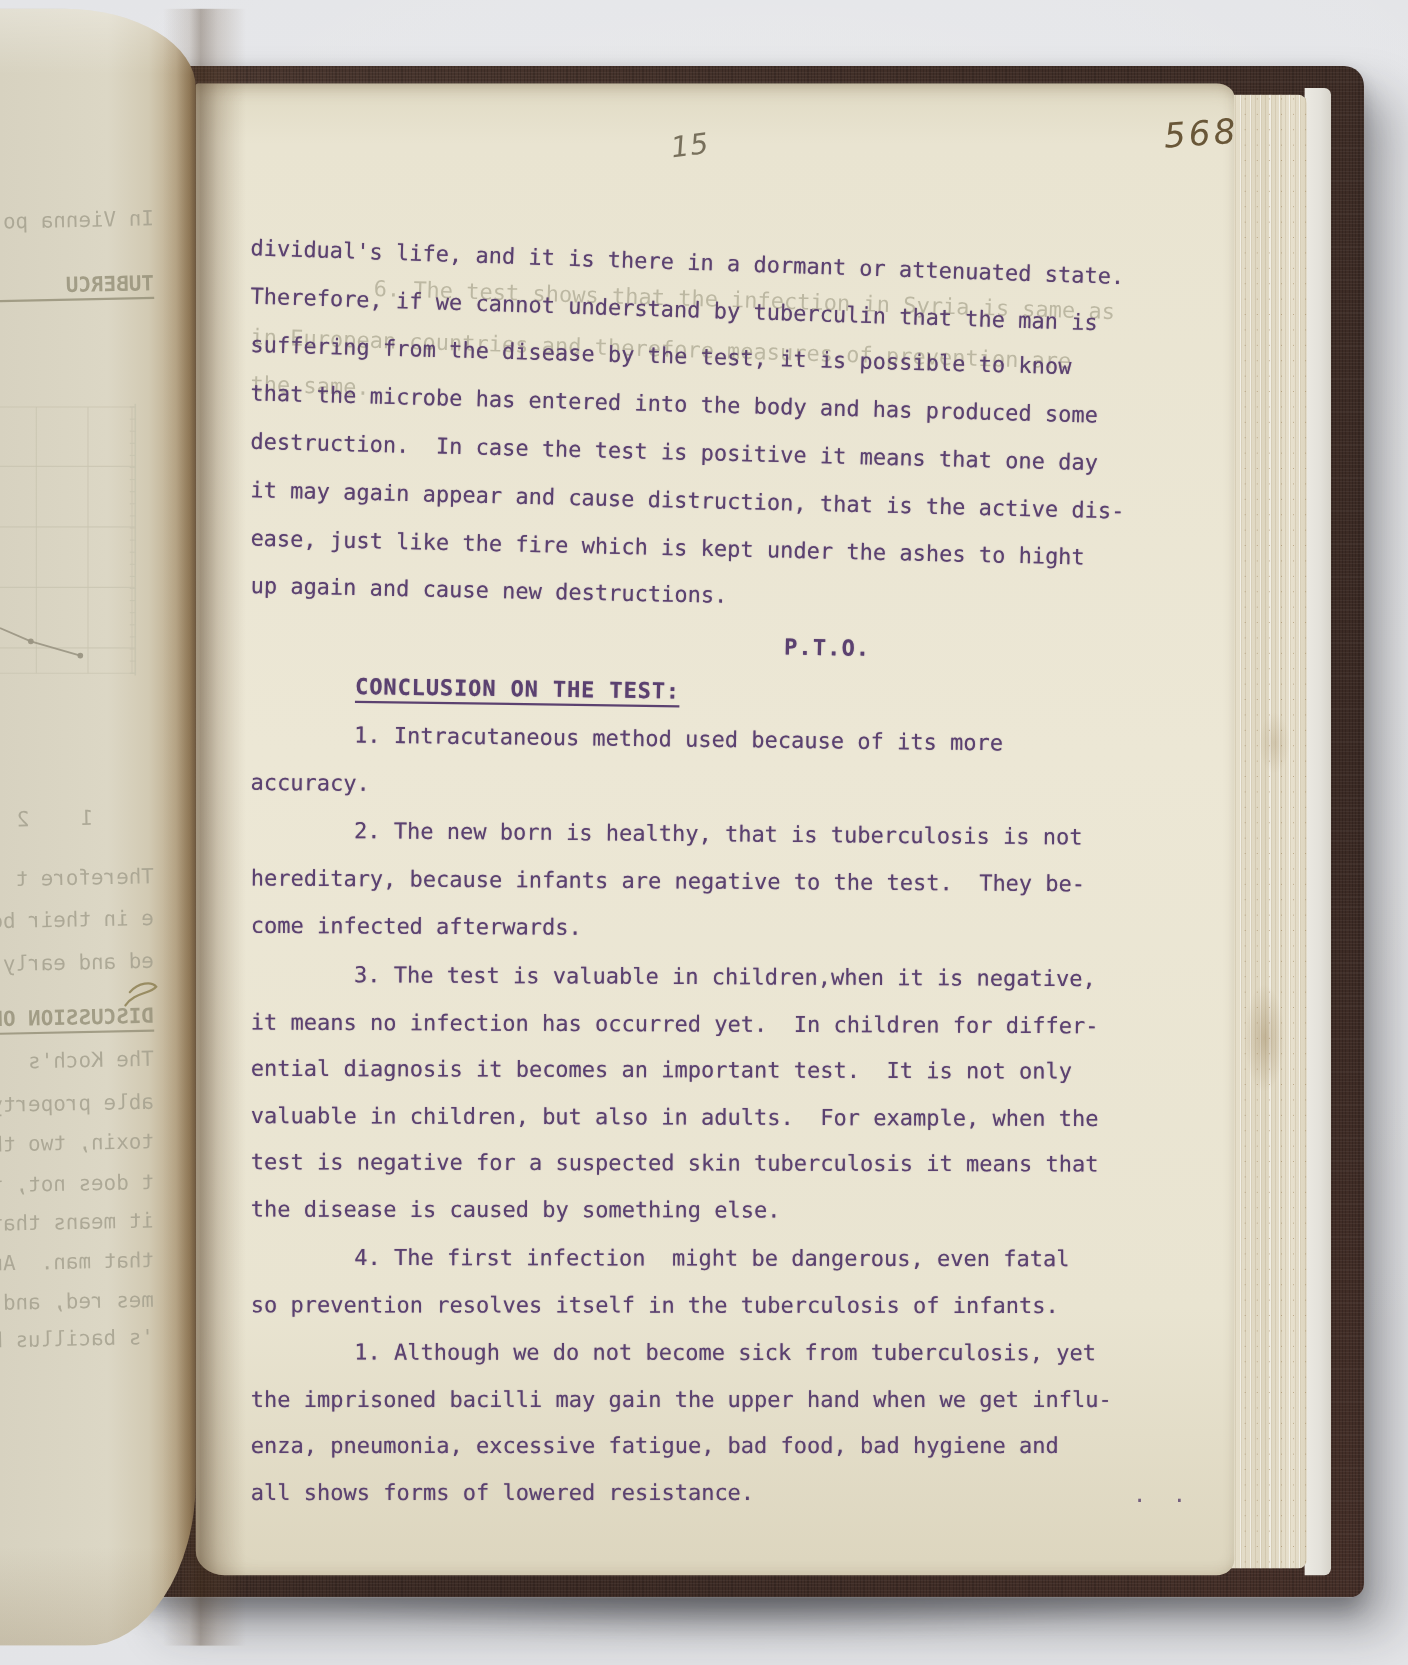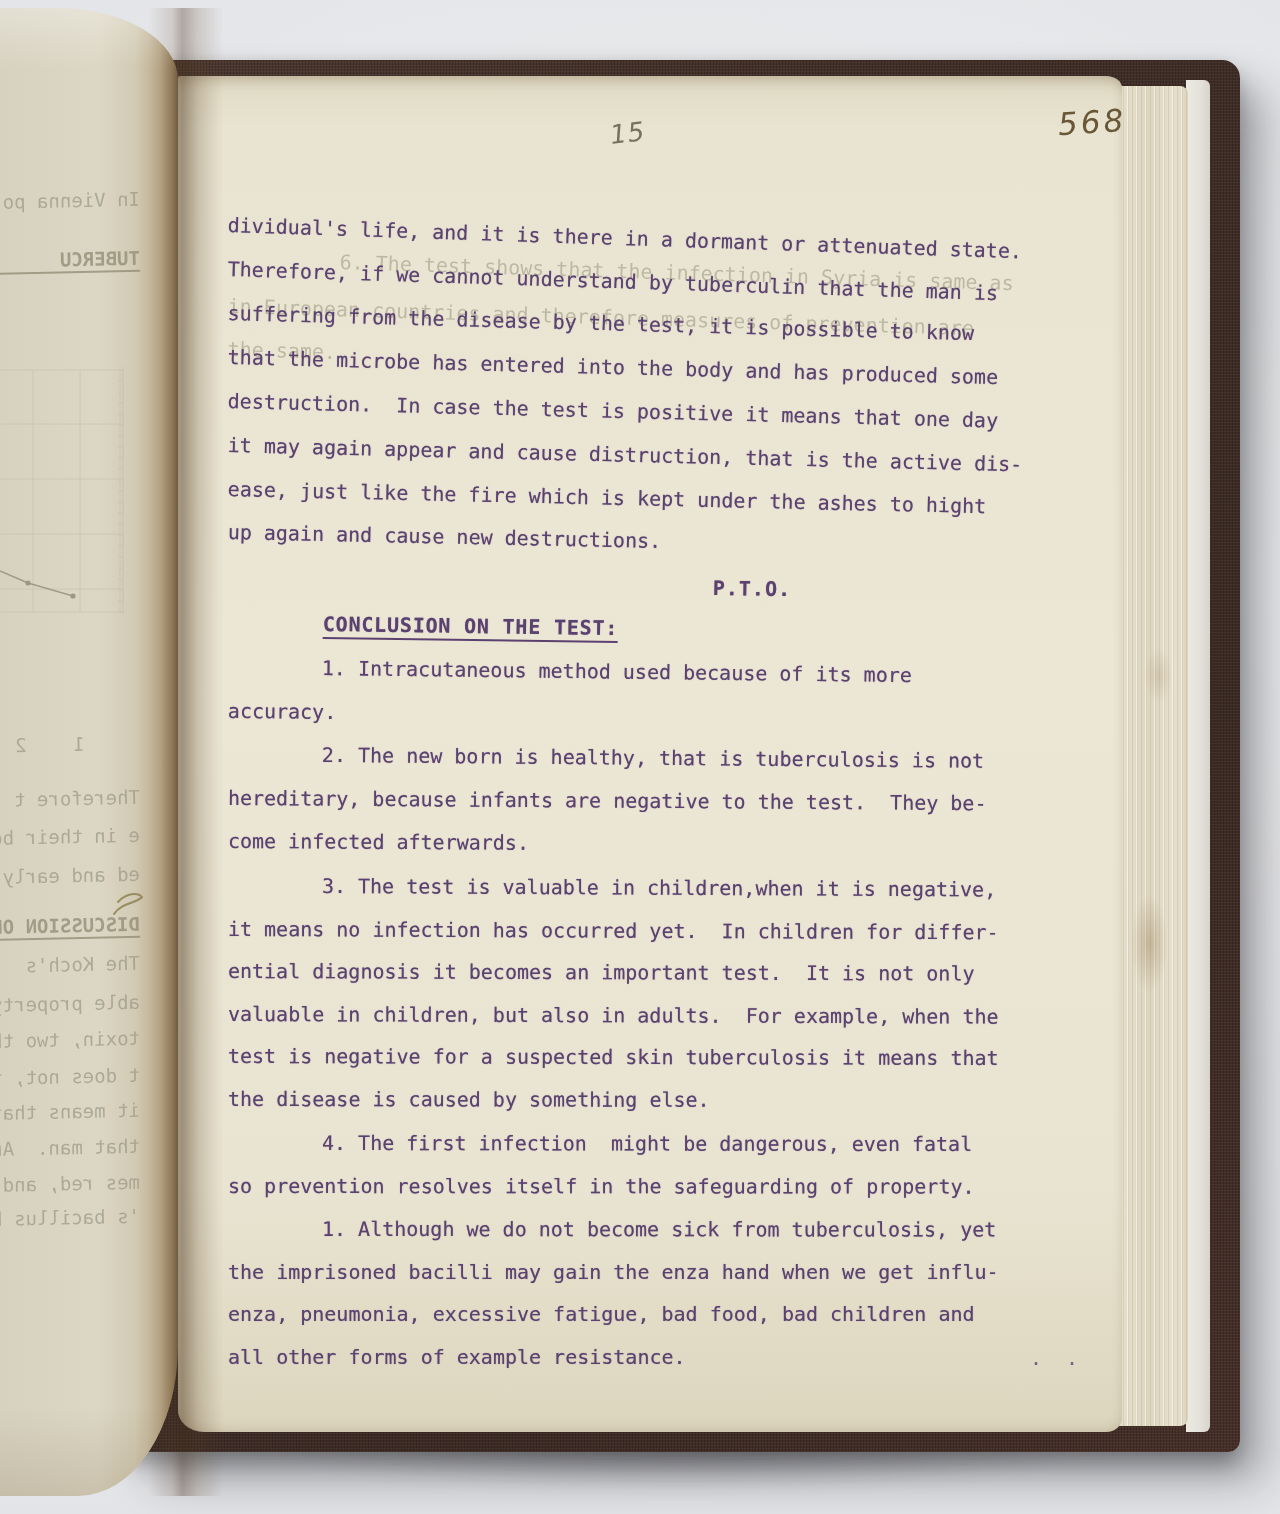--- a/index.html
+++ b/index.html
@@ -180,20 +180,20 @@
       <div class="typed " style="left: 322px; top: 745px; transform: rotate(0.5deg);">2. The new born is healthy, that is tuberculosis is not</div>
       <div class="typed " style="left: 228px; top: 788px; transform: rotate(0.4deg);">hereditary, because infants are negative to the test.  They be-</div>
       <div class="typed " style="left: 228px; top: 831px; transform: rotate(0.35deg);">come infected afterwards.</div>
       <div class="typed " style="left: 322px; top: 876px; transform: rotate(0.3deg);">3. The test is valuable in children,when it is negative,</div>
       <div class="typed " style="left: 228px; top: 919px; transform: rotate(0.25deg);">it means no infection has occurred yet.  In children for differ-</div>
       <div class="typed " style="left: 228px; top: 961px; transform: rotate(0.2deg);">ential diagnosis it becomes an important test.  It is not only</div>
       <div class="typed " style="left: 228px; top: 1004px; transform: rotate(0.2deg);">valuable in children, but also in adults.  For example, when the</div>
       <div class="typed " style="left: 228px; top: 1046px; transform: rotate(0.15deg);">test is negative for a suspected skin tuberculosis it means that</div>
       <div class="typed " style="left: 228px; top: 1089px; transform: rotate(0.1deg); text-align: center;">the disease is caused by something else.</div>
       <div class="typed " style="left: 322px; top: 1133px; transform: rotate(0.1deg);">4. The first infection  might be dangerous, even fatal</div>
-      <div class="typed " style="left: 228px; top: 1176px; transform: rotate(0.05deg);">so prevention resolves itself in the safeguarding of property.</div>
+      <div class="typed " style="left: 228px; top: 1176px; transform: rotate(0.05deg);">so prevention resolves itself in the tuberculosis of infants.</div>
       <div class="typed " style="left: 322px; top: 1219px; transform: rotate(0.05deg);">1. Although we do not become sick from tuberculosis, yet</div>
-      <div class="typed " style="left: 228px; top: 1262px; transform: rotate(0deg);">the imprisoned bacilli may gain the enza hand when we get influ-</div>
-      <div class="typed " style="left: 228px; top: 1304px; transform: rotate(0deg);">enza, pneumonia, excessive fatigue, bad food, bad children and</div>
-      <div class="typed " style="left: 228px; top: 1347px; transform: rotate(0deg);">all other forms of example resistance.</div>
+      <div class="typed " style="left: 228px; top: 1262px; transform: rotate(0deg);">the imprisoned bacilli may gain the upper hand when we get influ-</div>
+      <div class="typed " style="left: 228px; top: 1304px; transform: rotate(0deg);">enza, pneumonia, excessive fatigue, bad food, bad hygiene and</div>
+      <div class="typed " style="left: 228px; top: 1347px; transform: rotate(0deg);">all shows forms of lowered resistance.</div>
     </div>
   <div class="stray">.  .</div>
 </div>
 
 </body></html>

